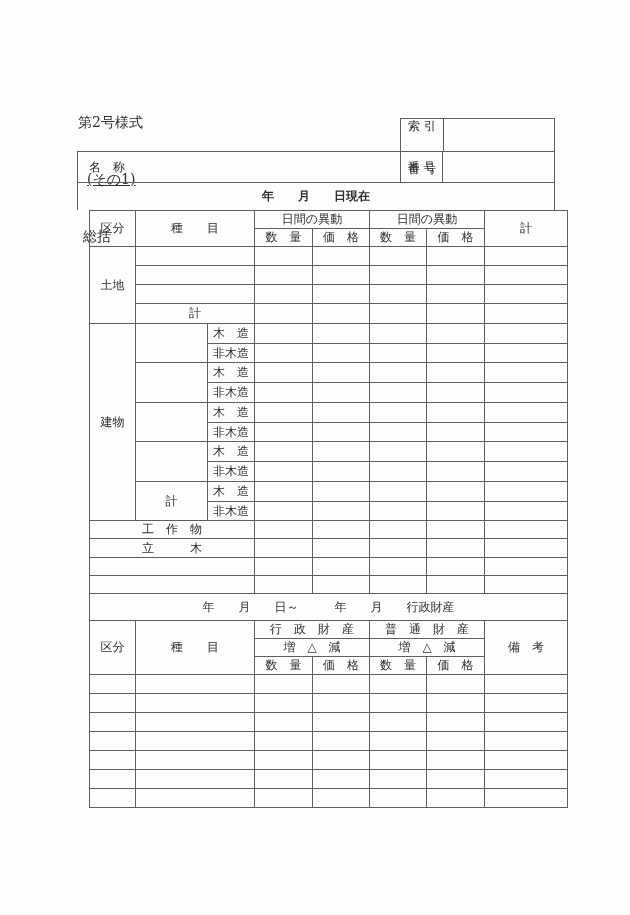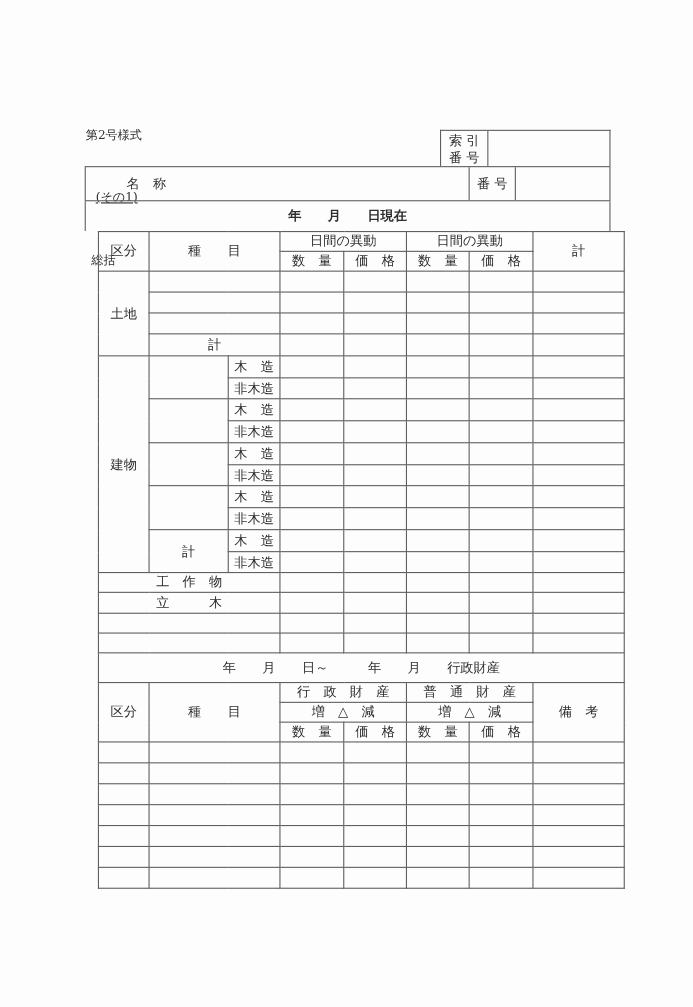--- a/index.html
+++ b/index.html
@@ -10,45 +10,45 @@
   html,body{margin:0;padding:0;}
   body{
     width:630px;height:915px;background:var(--paper);
     font-family:"DejaVu Serif","Liberation Serif",serif;
     color:var(--ink);
     -webkit-font-smoothing:antialiased;
   }
   .page{position:relative;width:630px;height:915px;overflow:hidden;}
 
   
-  .titles{position:absolute;left:78px;top:75px;font-size:11px;line-height:19px;white-space:pre;}
+  .titles{position:absolute;left:78px;top:75px;font-size:14px;line-height:19px;white-space:pre;}
   .titles .t-part{padding-left:9px;text-decoration:underline;}
   .titles .t-title{padding-left:5px;}
 
   
   .form{position:absolute;left:77px;top:118px;width:478px;font-size:12px;}
 
   
   .index-box{
     position:absolute;left:323px;top:0;width:155px;height:33px;
     box-sizing:border-box;border:1px solid var(--line);border-bottom:none;
     display:flex;
   }
   .index-box .lbl{
     width:43px;box-sizing:border-box;border-right:1px solid var(--line);
-    display:flex;flex-direction:column;justify-content:flex-end;align-items:center;
-    font-size:12px;line-height:15px;white-space:pre;
+    display:flex;flex-direction:column;justify-content:flex-start;align-items:center;
+    font-size:12px;line-height:15px;white-space:pre;gap:28px;
   }
   .index-box .val{flex:1;}
 
   
   .row-name{
     position:absolute;left:0;top:33px;width:478px;height:32px;
     box-sizing:border-box;border:1px solid var(--line);
-    display:flex;align-items:stretch;padding-left:26px;
+    display:flex;align-items:stretch;
   }
   .row-name .name-cell{width:322px;display:flex;align-items:center;padding-left:11px;box-sizing:border-box;white-space:pre;}
   .row-name .num-lbl{
     width:43px;box-sizing:border-box;
     border-left:1px solid var(--line);border-right:1px solid var(--line);
     display:flex;align-items:center;justify-content:center;white-space:pre;
   }
   .row-name .num-val{flex:1;}
 
   

